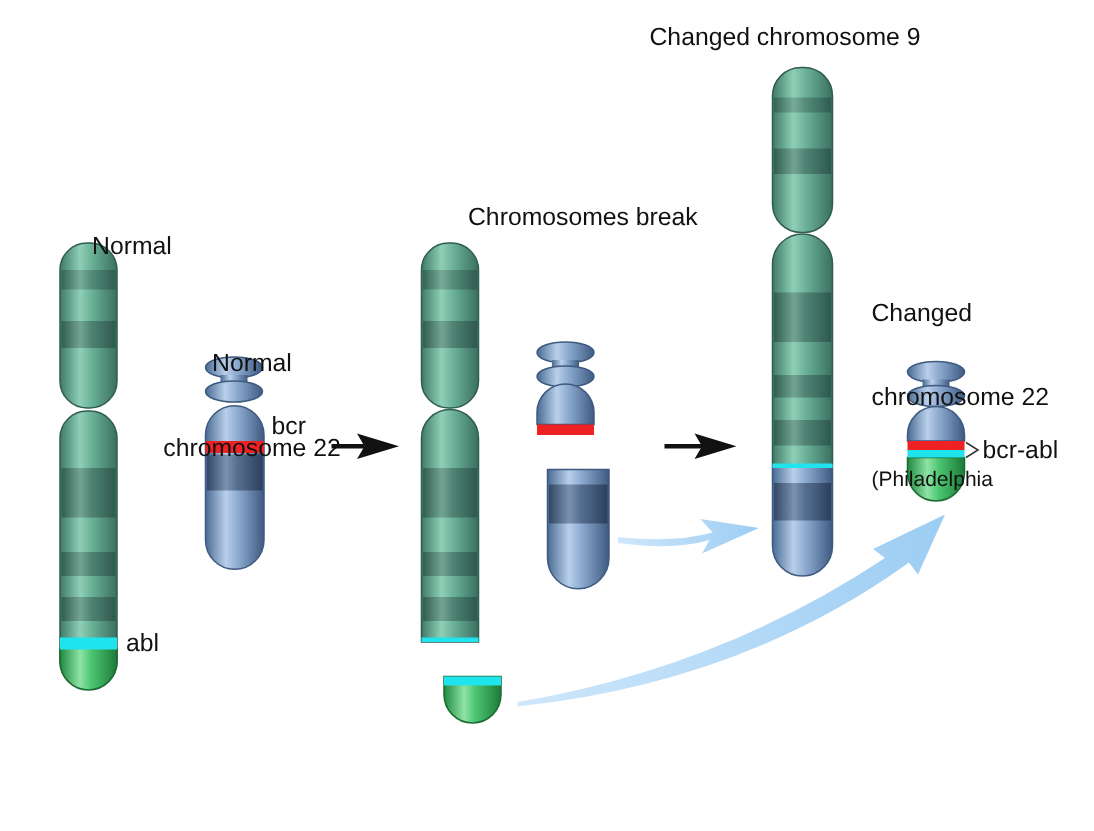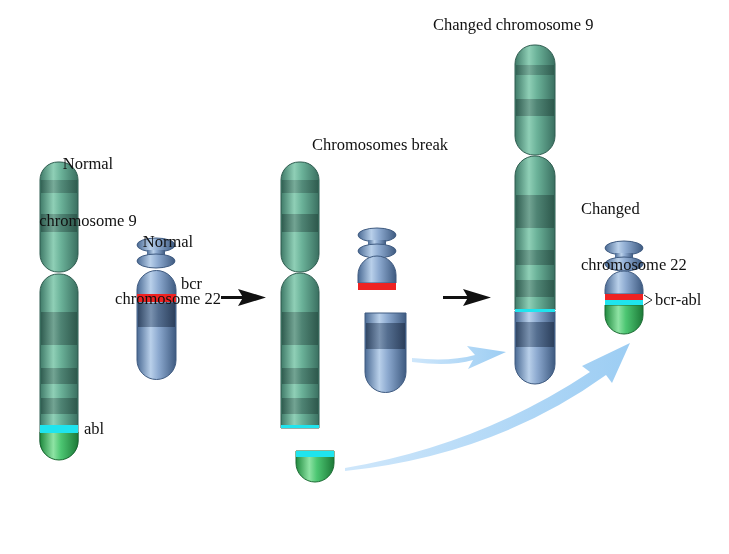--- a/index.html
+++ b/index.html
@@ -1,18 +1,18 @@
 <!DOCTYPE html>
 <html><head>
 <meta charset="utf-8">
 <style>
   html, body { margin: 0; padding: 0; background: #ffffff; }
   body { width: 729px; height: 554px; position: relative; overflow: hidden; font-family: "Liberation Sans", sans-serif; }
   #stage { position: absolute; left: 0; top: 0; width: 729px; height: 554px; }
-  .lbl { position: absolute; color: #111; font-family: Liberation Serif, serif; line-height: 1.15; white-space: pre; }
+  .lbl { position: absolute; color: #111; font-family: Liberation Sans, sans-serif; line-height: 1.15; white-space: pre; }
   .lbl-big { font-size: 16.5px; }
   .lbl-small { font-size: 14px; }
   .center { text-align: center; }
 </style>
 </head>
 <body>
 
 <svg id="stage" viewBox="0 0 729 554" width="729" height="554" xmlns="http://www.w3.org/2000/svg">
   <defs>
     <linearGradient id="gGreen" x1="0" x2="1" y1="0" y2="0">
@@ -139,33 +139,33 @@
   <g>
     <path d="M412 358 Q450 362 475 355 L467 346 L506 352 L468 369 L473 360 Q450 367 412 362 Z" fill="url(#gArrow)"></path>
   </g>
   <g>
     <path d="M345 468 Q480 445 590 372 L582 366 L630 343 L612 383 L606 375 Q495 455 345 471 Z" fill="url(#gArrow)"></path>
   </g>
 </svg>
 
 <div class="lbl lbl-big center" style="left:28px; top:117px; width:120px; text-align:center;">
   <div>Normal</div>
-  <div>chromosome 9</div>
 </div>
 
 <div class="lbl lbl-big center" style="left:98px; top:195px; width:140px; text-align:center;">
   <div>Normal</div>
   <div>chromosome 22</div>
 </div>
 
 <div class="lbl lbl-big" style="left:181px; top:275px;">bcr</div>
 <div class="lbl lbl-big" style="left:84px; top:420px;">abl</div>
 
 <div class="lbl lbl-big" style="left:264px; top:136px;margin-left:48px;">Chromosomes break</div>
 
 <div class="lbl lbl-big" style="left:433px; top:16px;">Changed chromosome 9</div>
 
 <div class="lbl" style="left:581px; top:163px;">
   <div class="lbl-big" style="position:static;">Changed</div>
   <div class="lbl-big" style="position:static;">chromosome 22</div>
+  <div class="lbl-small" style="position:static;">(Philadelphia</div>
 </div>
 
 <div class="lbl lbl-big" style="left:655px; top:291px;text-align:center;">bcr-abl</div>
 
 </body></html>

